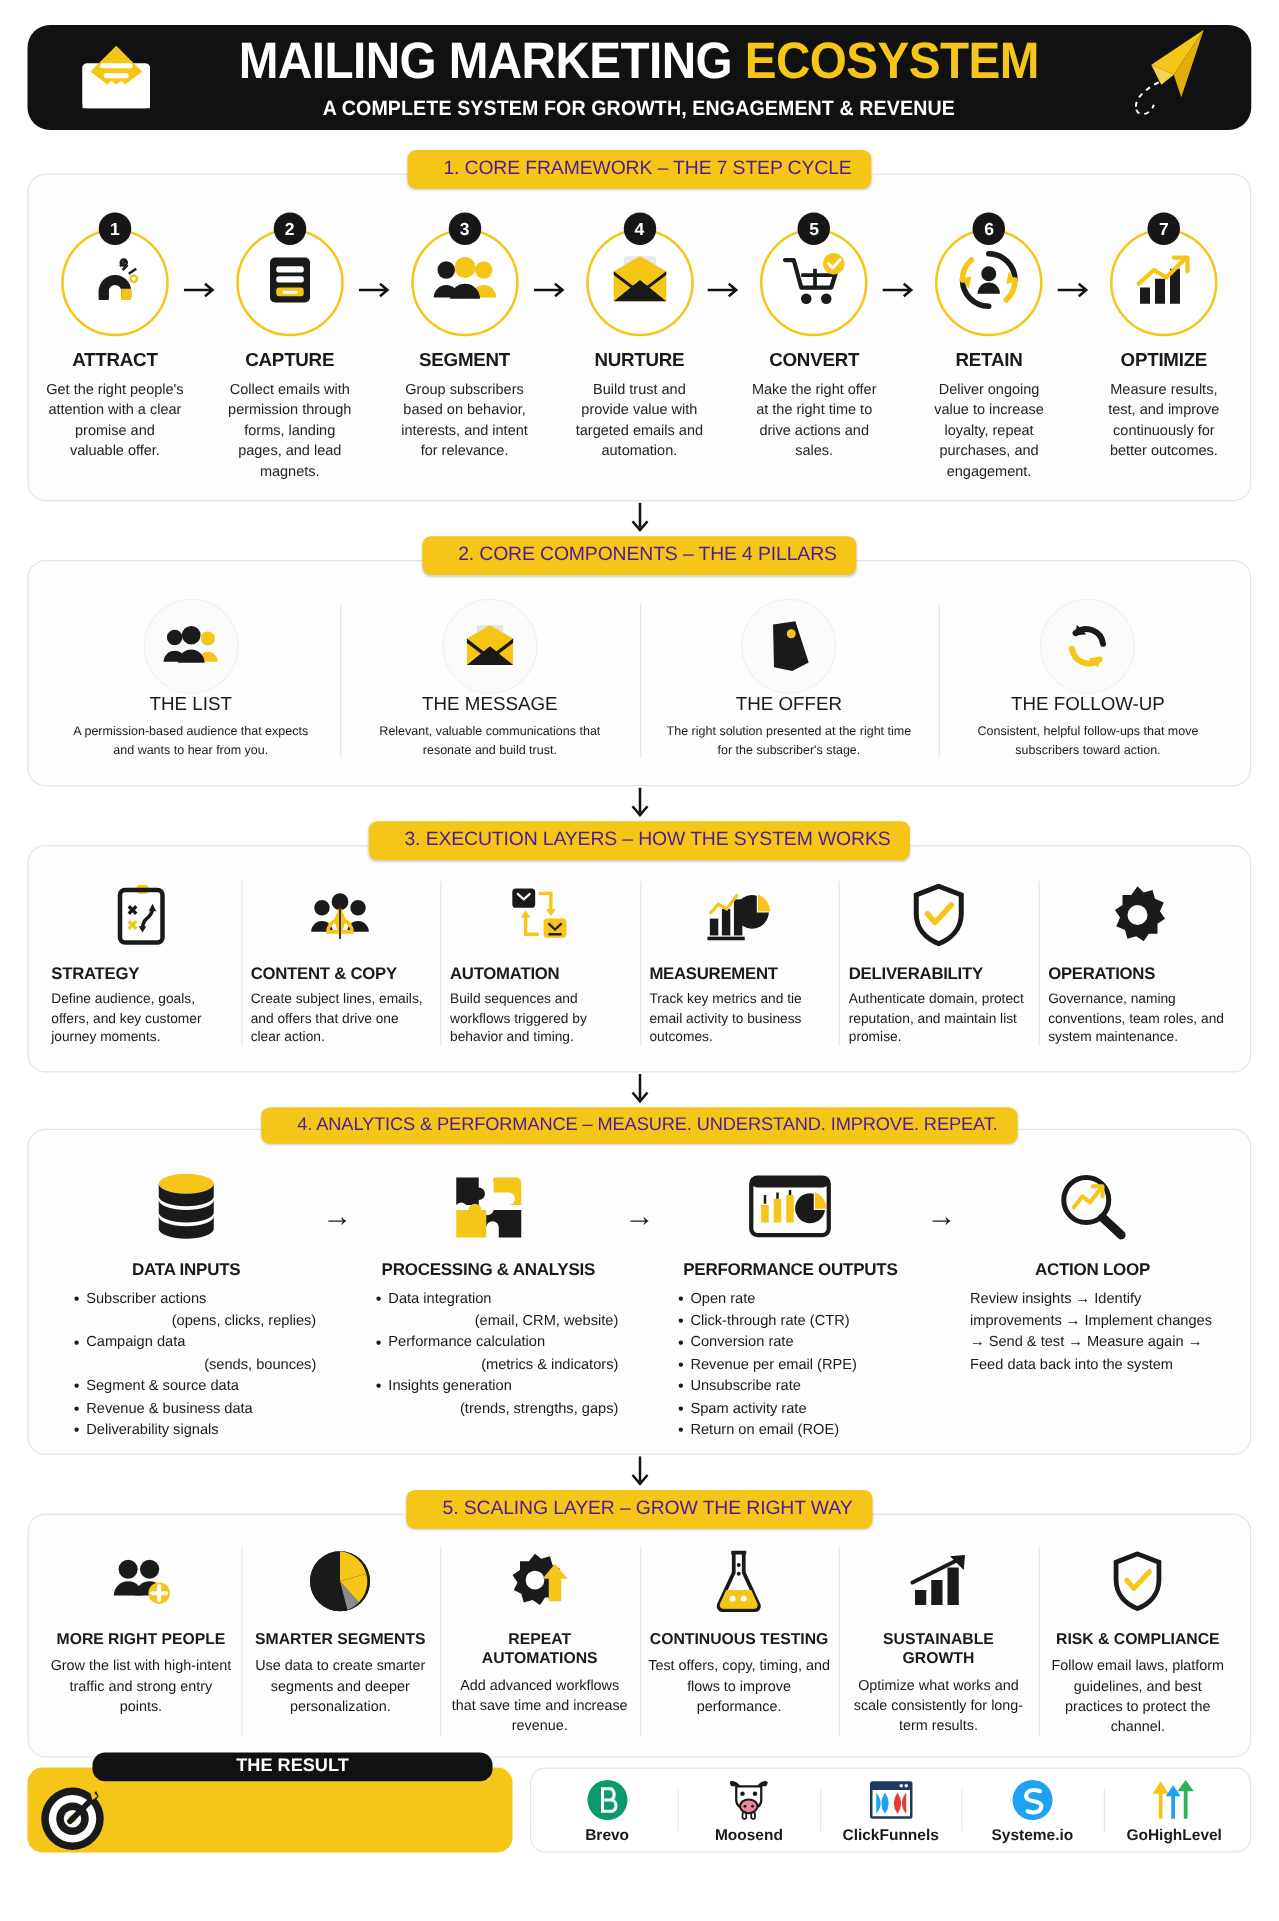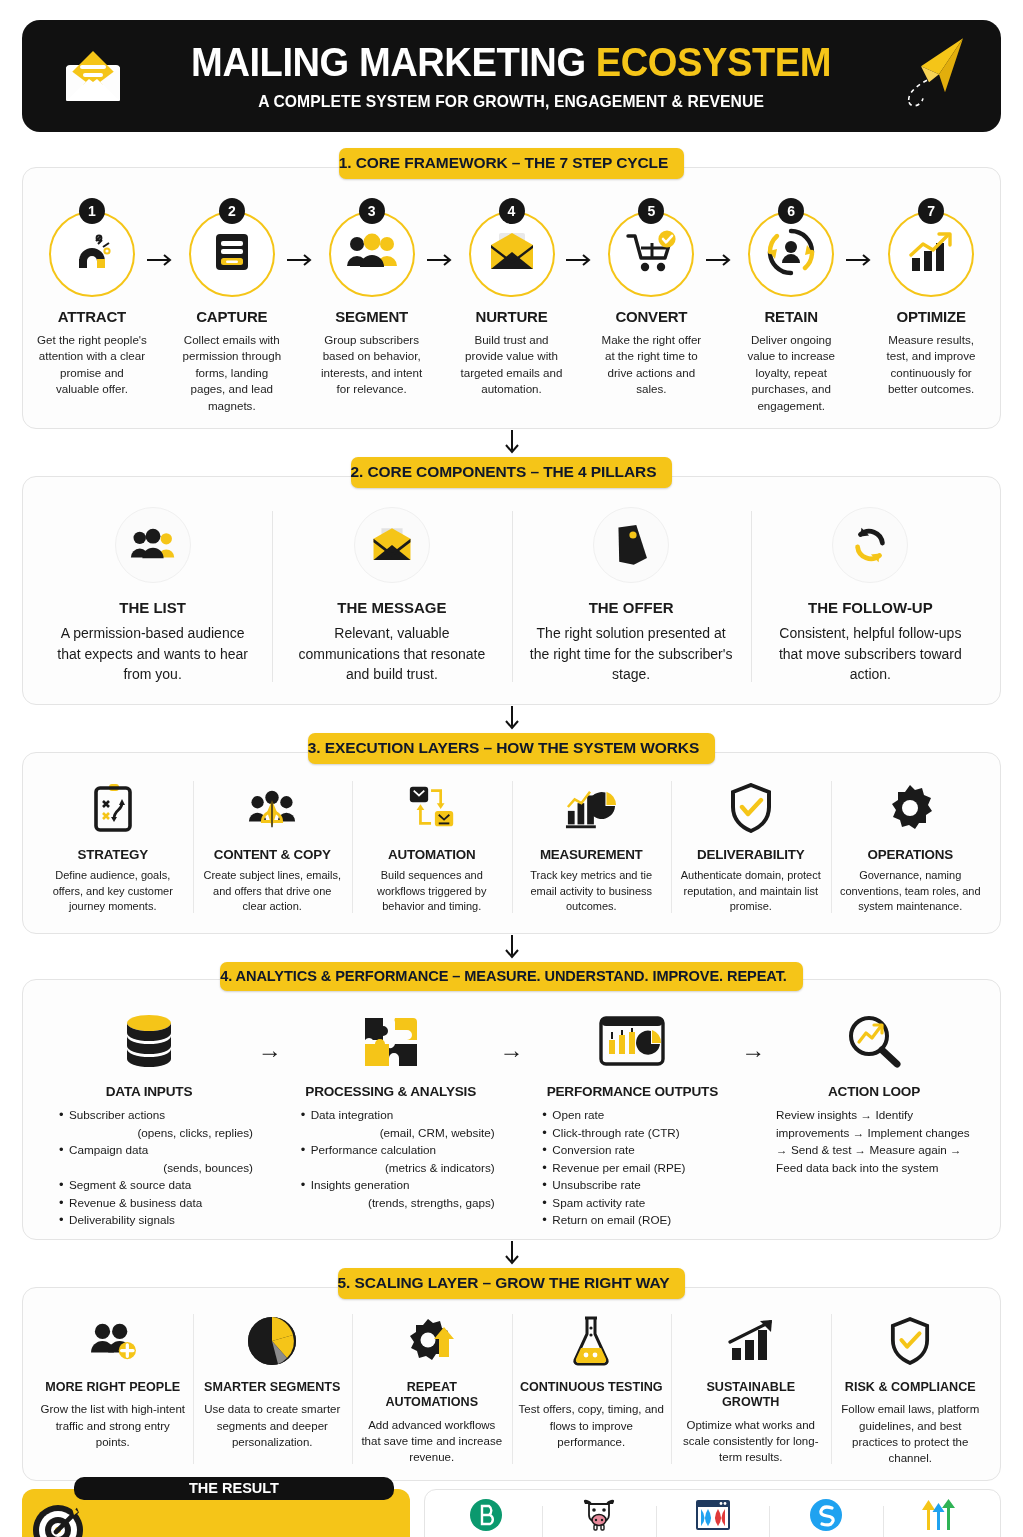--- a/index.html
+++ b/index.html
@@ -11,21 +11,21 @@
     color: #1a1a1a;
     overflow: hidden;
   }
   .page { width: 1023px; height: 1537px; position: relative; padding: 14px 14px 0 14px; }
 
   
   .header {
     position: relative;
     background: #111111;
     border-radius: 18px;
-    height: 112px;
+    height: 84px;
     margin: 6px 8px 0 8px;
     display: flex;
     align-items: center;
     justify-content: center;
   }
   .header-envelope { position: absolute; left: 34px; top: 50%; transform: translateY(-50%); }
   .header-plane { position: absolute; right: 30px; top: 50%; transform: translateY(-52%); }
   .header-center { text-align: center; }
   .header-title {
     font-size: 41px;
@@ -44,24 +44,24 @@
     color: #ffffff;
     letter-spacing: 0.1px;
     transform: scaleX(0.95);
   }
 
   
   .section-wrap { position: relative; margin: 0 8px; }
   .banner-row { display: flex; justify-content: center; position: relative; z-index: 5; }
   .banner {
     background: #F5C518;
-    color: #0f172a;
-    font-weight: 700;
+    color: #4c1d95;
+    font-weight: 400;
     font-size: 15.5px;
-    padding: 6px 16px 7px 0;
+    padding: 6px 16px 7px 29px;
     border-radius: 7px;
     letter-spacing: -0.1px;
     white-space: nowrap;
     box-shadow: 0 1px 2px rgba(0,0,0,.18);
   }
   .banner.sm { font-size: 14.6px; }
   .card {
     border: 1px solid #e4e4e4;
     border-radius: 14px;
     background: #fdfdfd;
@@ -99,26 +99,26 @@
   .pillars { display: flex; }
   .pillar { flex: 1; text-align: center; padding: 4px 16px 6px 16px; position: relative; }
   .pillar + .pillar::before {
     content: ""; position: absolute; left: 0; top: 8px; bottom: 8px; width: 1px; background: #e6e6e6;
   }
   .pillar-ico {
     width: 76px; height: 76px; border-radius: 50%;
     background: #fbfbfb; border: 1px solid #f0f0f0;
     margin: 0 auto; display: flex; align-items: center; justify-content: center;
   }
-  .pillar-title { font-size: 15px; font-weight: 700; margin-top: 16px; }
-  .pillar-desc { font-size: 14px; line-height: 1.45; margin-top: 7px; }
+  .pillar-title { font-size: 15px; font-weight: 400; margin-top: 0; }
+  .pillar-desc { font-size: 10px; line-height: 1.45; margin-top: 7px; }
 
   
   .layers { display: flex; }
-  .layer { flex: 1; text-align: center; padding: 2px 8px 4px 8px; position: relative; }
+  .layer { flex: 1; padding: 2px 8px 4px 8px; position: relative; }
   .layer + .layer::before {
     content: ""; position: absolute; left: 0; top: 6px; bottom: 6px; width: 1px; background: #e8e8e8;
   }
   .layer-ico { height: 62px; display: flex; align-items: center; justify-content: center; }
   .layer-title { font-size: 13.4px; font-weight: 800; margin-top: 8px; letter-spacing: -0.2px; }
   .layer-desc { font-size: 11px; line-height: 1.42; margin-top: 6px; }
 
   
   .analytics { display: flex; align-items: flex-start; padding: 2px 4px 0 4px; }
   .ana-col { width: 208px; text-align: center; }

